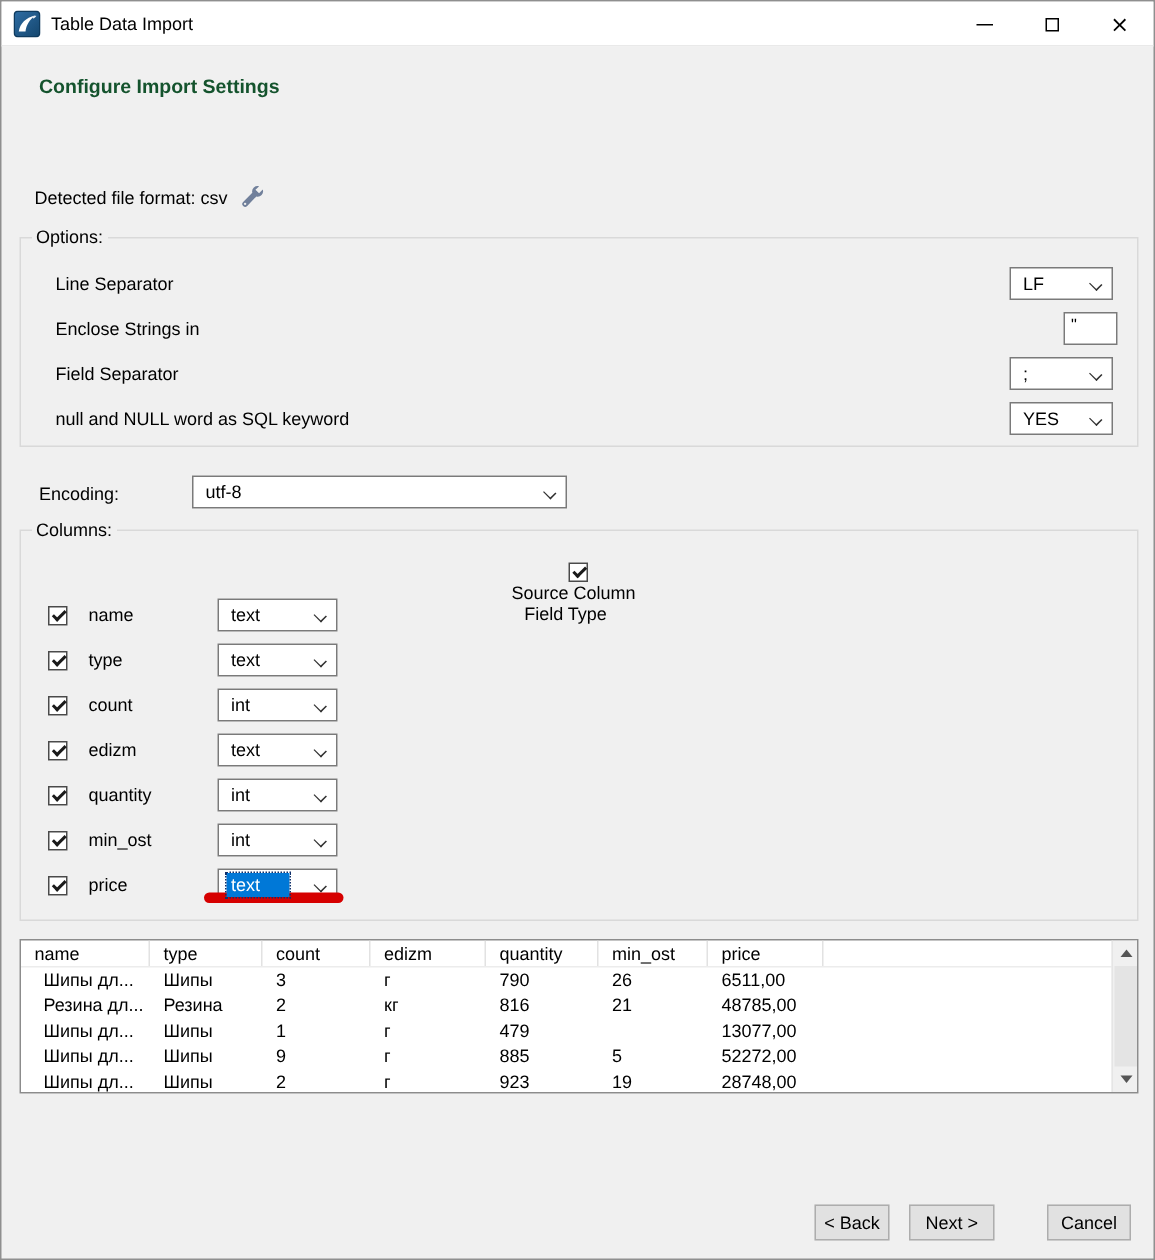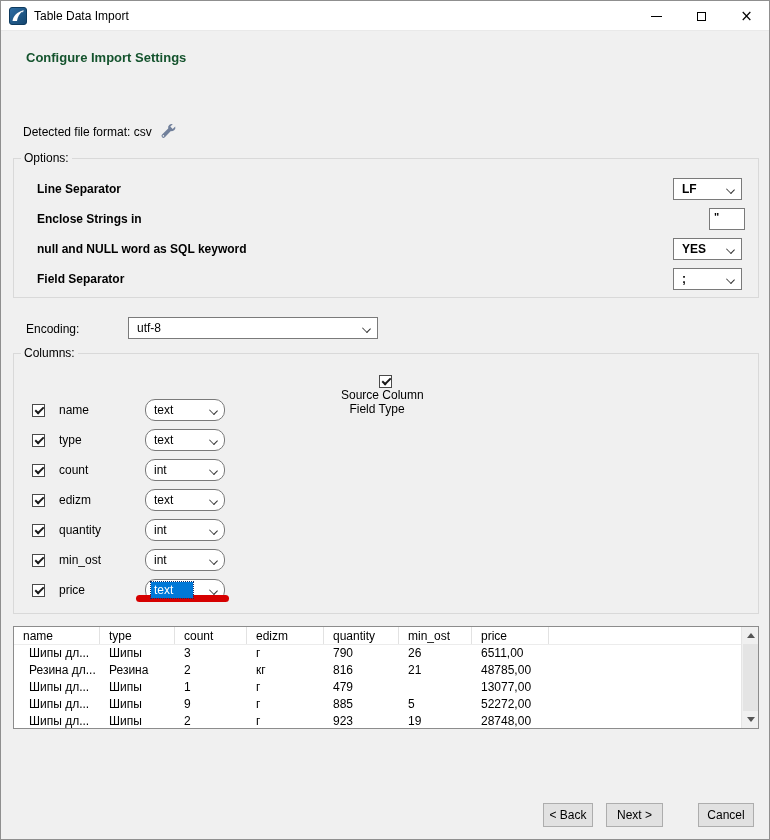--- a/index.html
+++ b/index.html
@@ -23,21 +23,21 @@
   
   .detected { position:absolute; left:22px; top:124px; }
   .wrench { position:absolute; left:157px; top:120px; width:18px; height:18px; }
   
   fieldset { position:absolute; border:1px solid #d9d9d9; background:transparent; }
   fieldset legend { padding:0 3px; margin-left:7px; font-size:12px; color:#000;margin-top:28px; }
   #options-box { left:12px; top:150px; width:746px; height:147px; }
   #columns-box { left:12px; top:345px; width:746px; height:268px; }
   
   #options-rows { padding:9px 16px 0 23px; }
-  .opt-row { height:30px; display:flex; align-items:center;font-weight:bold; }
+  .opt-row { height:30px; display:flex; align-items:center; }
   .opt-label { flex:1; }
   
   .combo { position:relative; width:69px; height:22px; background:#fff; border:1px solid #7a7a7a; display:flex; align-items:center; padding-left:5px; cursor:default; }
   .combo .value { position:relative; z-index:1; padding:1px 3px; }
   .combo.selected .value { background:#0078d7; color:#fff; outline:1px dotted #10306b; outline-offset:0px; min-width:42px; }
   .chev { position:absolute; right:6px; top:7px; width:8px; height:8px; }
   .chev::before { content:""; position:absolute; left:0; top:0; width:6px; height:6px; border-right:1px solid #303030; border-bottom:1px solid #303030; transform:rotate(45deg) scale(1,0.8); }
   
   .textbox { position:relative; width:36px; height:22px; background:#fff; border:1px solid #7a7a7a; padding:2px 0 0 4px; margin-right:-3px; font-size:11px; }
   
@@ -47,21 +47,21 @@
   .cols-header { position:absolute; left:13px; top:15px; width:700px; height:18px; display:flex; align-items:center;flex-direction:column; }
   .checkbox { position:relative; width:13px; height:13px; background:#fff; border:1px solid #4a4a4a; display:inline-block; flex:none; }
   .checkbox .check::after { content:""; position:absolute; left:2px; top:2px; width:7px; height:3px; border-left:2px solid #1a1a1a; border-bottom:2px solid #1a1a1a; transform:rotate(-45deg); }
   .cols-header .checkbox { margin-left:17px; }
   .hdr-source { margin-left:14px; width:86px; }
   .hdr-type { margin-left:0px; }
   #columns-rows { position:absolute; left:0; top:35px; width:740px; }
   .col-row { height:30px; display:flex; align-items:center; }
   .col-row .checkbox { margin-left:18px; }
   .col-label { margin-left:14px; width:86px; }
-  .col-row .combo { width:80px;border-radius:10px; }
+  .col-row .combo { width:80px; }
   
   .red-underline { position:absolute; left:135px; top:594px; width:93px; height:7px; border-radius:4px; background:#d60000; }
   
   #preview { position:absolute; left:12px; top:625px; width:746px; height:103px; background:#fff; border:1px solid #8c8c8c; overflow:hidden; }
   .tbl-header { display:flex; height:18px; border-bottom:1px solid #ececec; }
   .tbl-header .cell { border-right:1px solid #e2e2e2; padding:2px 0 0 9px; overflow:hidden; white-space:nowrap; }
   .tbl-row { display:flex; height:17px; }
   .tbl-row .cell { padding:1px 0 0 9px; overflow:hidden; white-space:nowrap; }
   .tbl-row .cell.first { padding-left:15px; }
   
@@ -127,30 +127,30 @@
           <div class="combo">
             <span class="value">LF</span>
             <span class="chev"></span>
           </div>
         </div>
         <div class="opt-row">
           <span class="opt-label">Enclose Strings in</span>
           <div class="textbox">"</div>
         </div>
         <div class="opt-row">
+          <span class="opt-label">Field Separator</span>
+          <div class="combo">
+            <span class="value">;</span>
+            <span class="chev"></span>
+          </div>
+        </div>
+        <div class="opt-row">
           <span class="opt-label">null and NULL word as SQL keyword</span>
           <div class="combo">
             <span class="value">YES</span>
-            <span class="chev"></span>
-          </div>
-        </div>
-        <div class="opt-row">
-          <span class="opt-label">Field Separator</span>
-          <div class="combo">
-            <span class="value">;</span>
             <span class="chev"></span>
           </div>
         </div>
       </div>
   </fieldset>
 
   <span class="encoding-label">Encoding:</span>
   <div id="encoding-combo" class="combo">
     <span class="value">utf-8</span>
     <span class="chev"></span>

